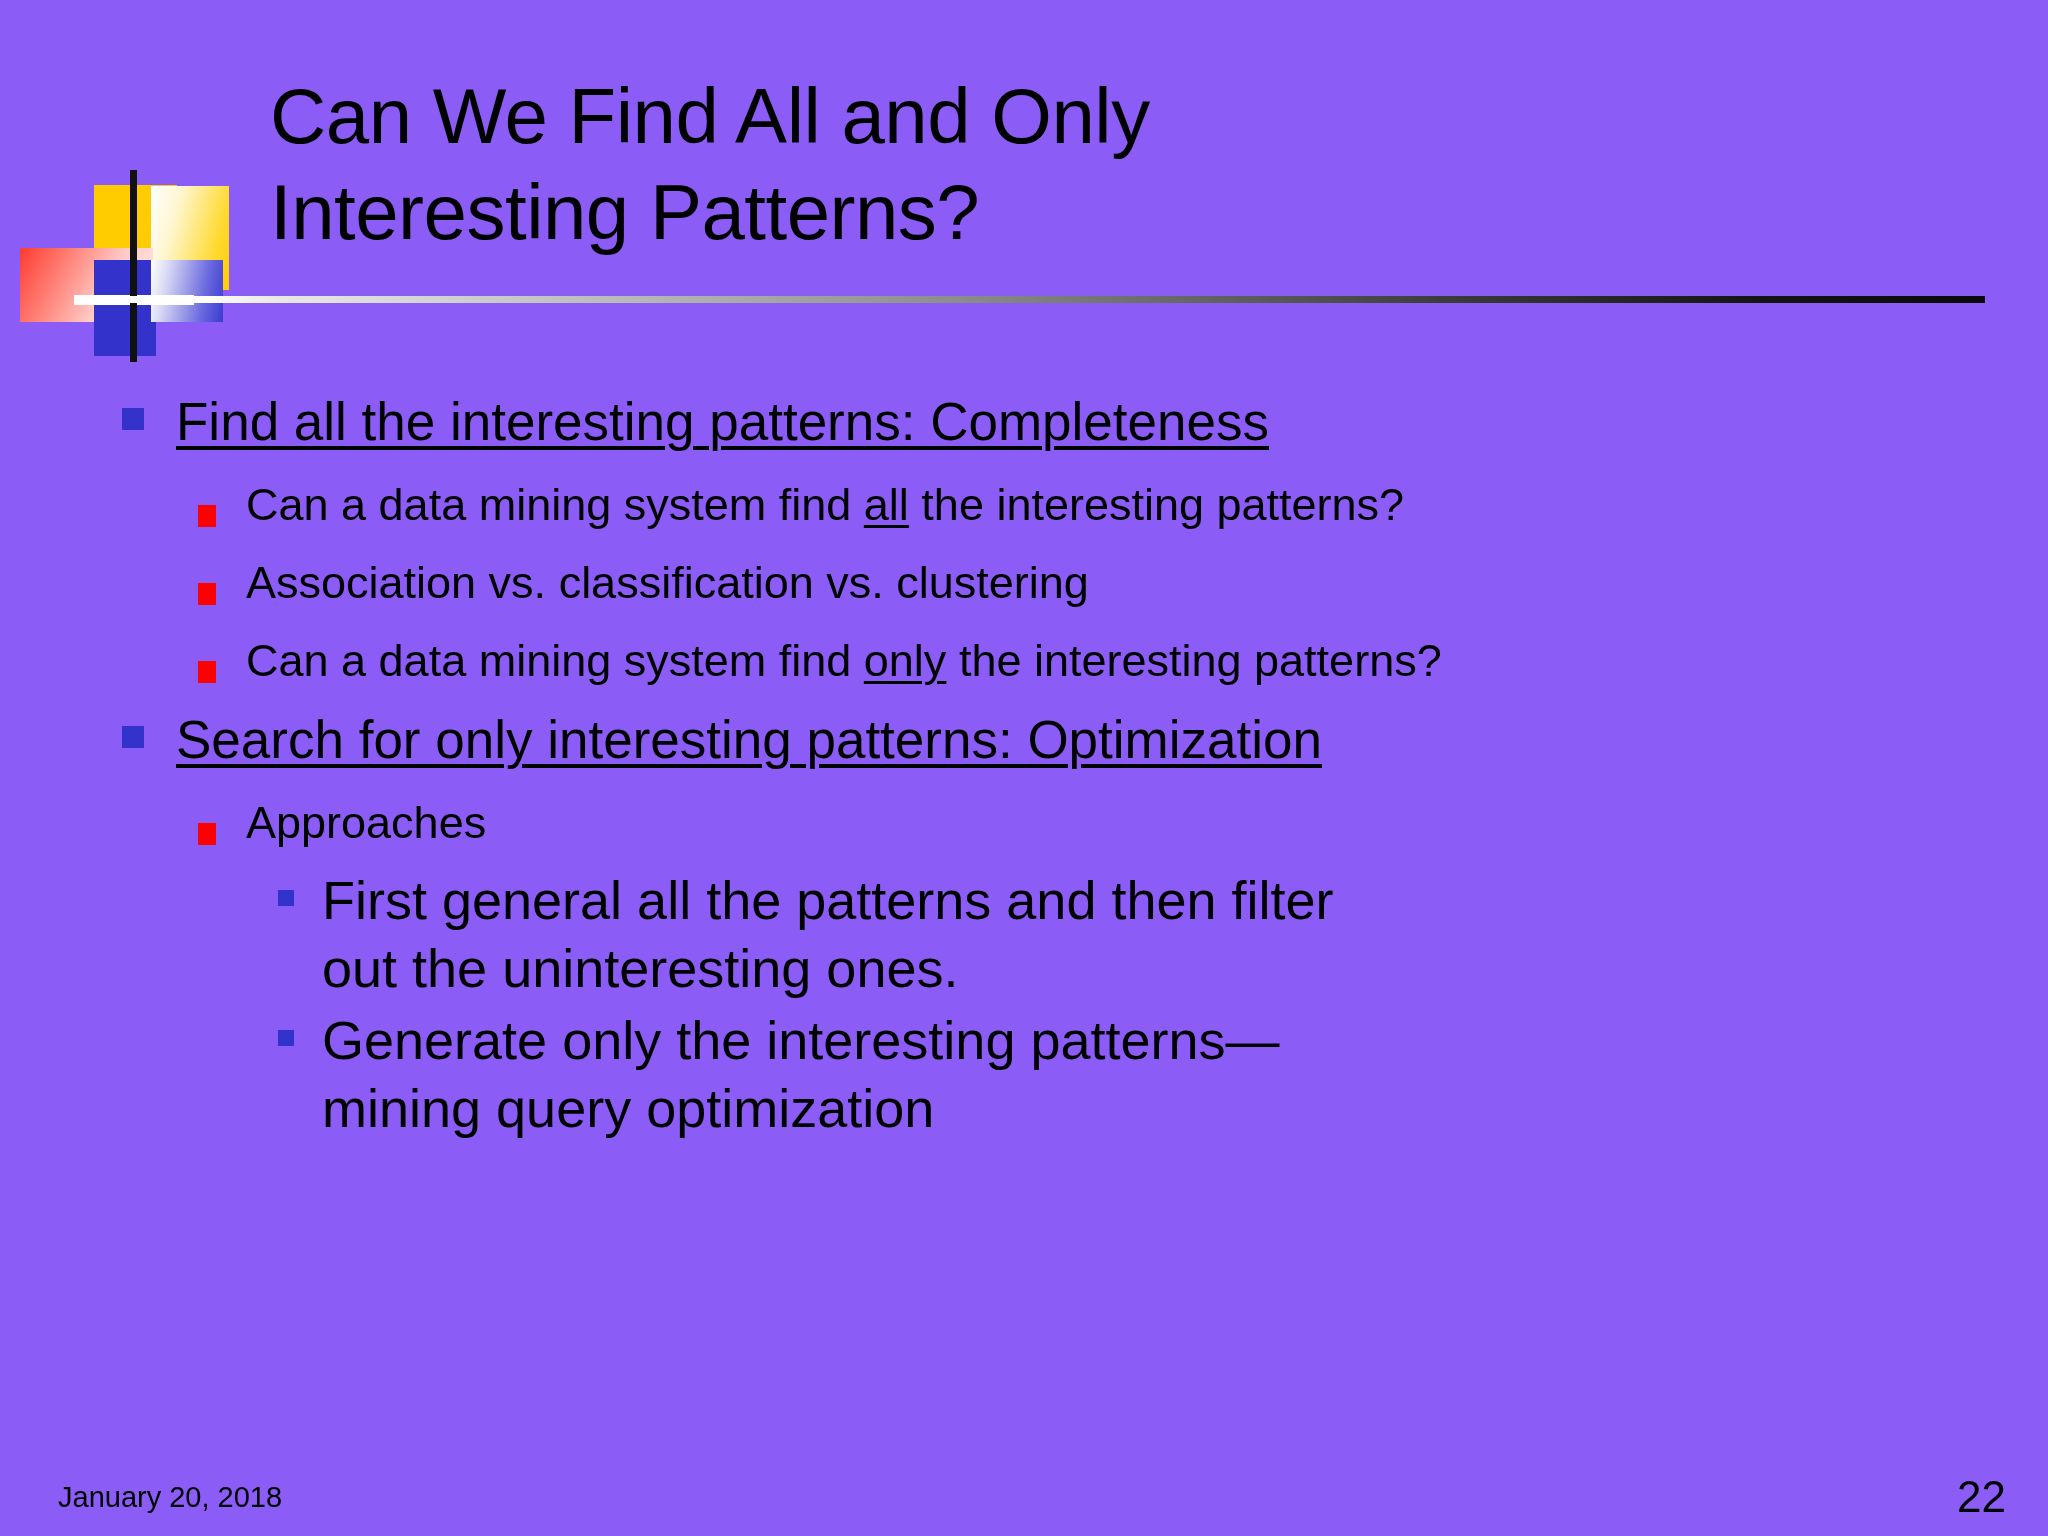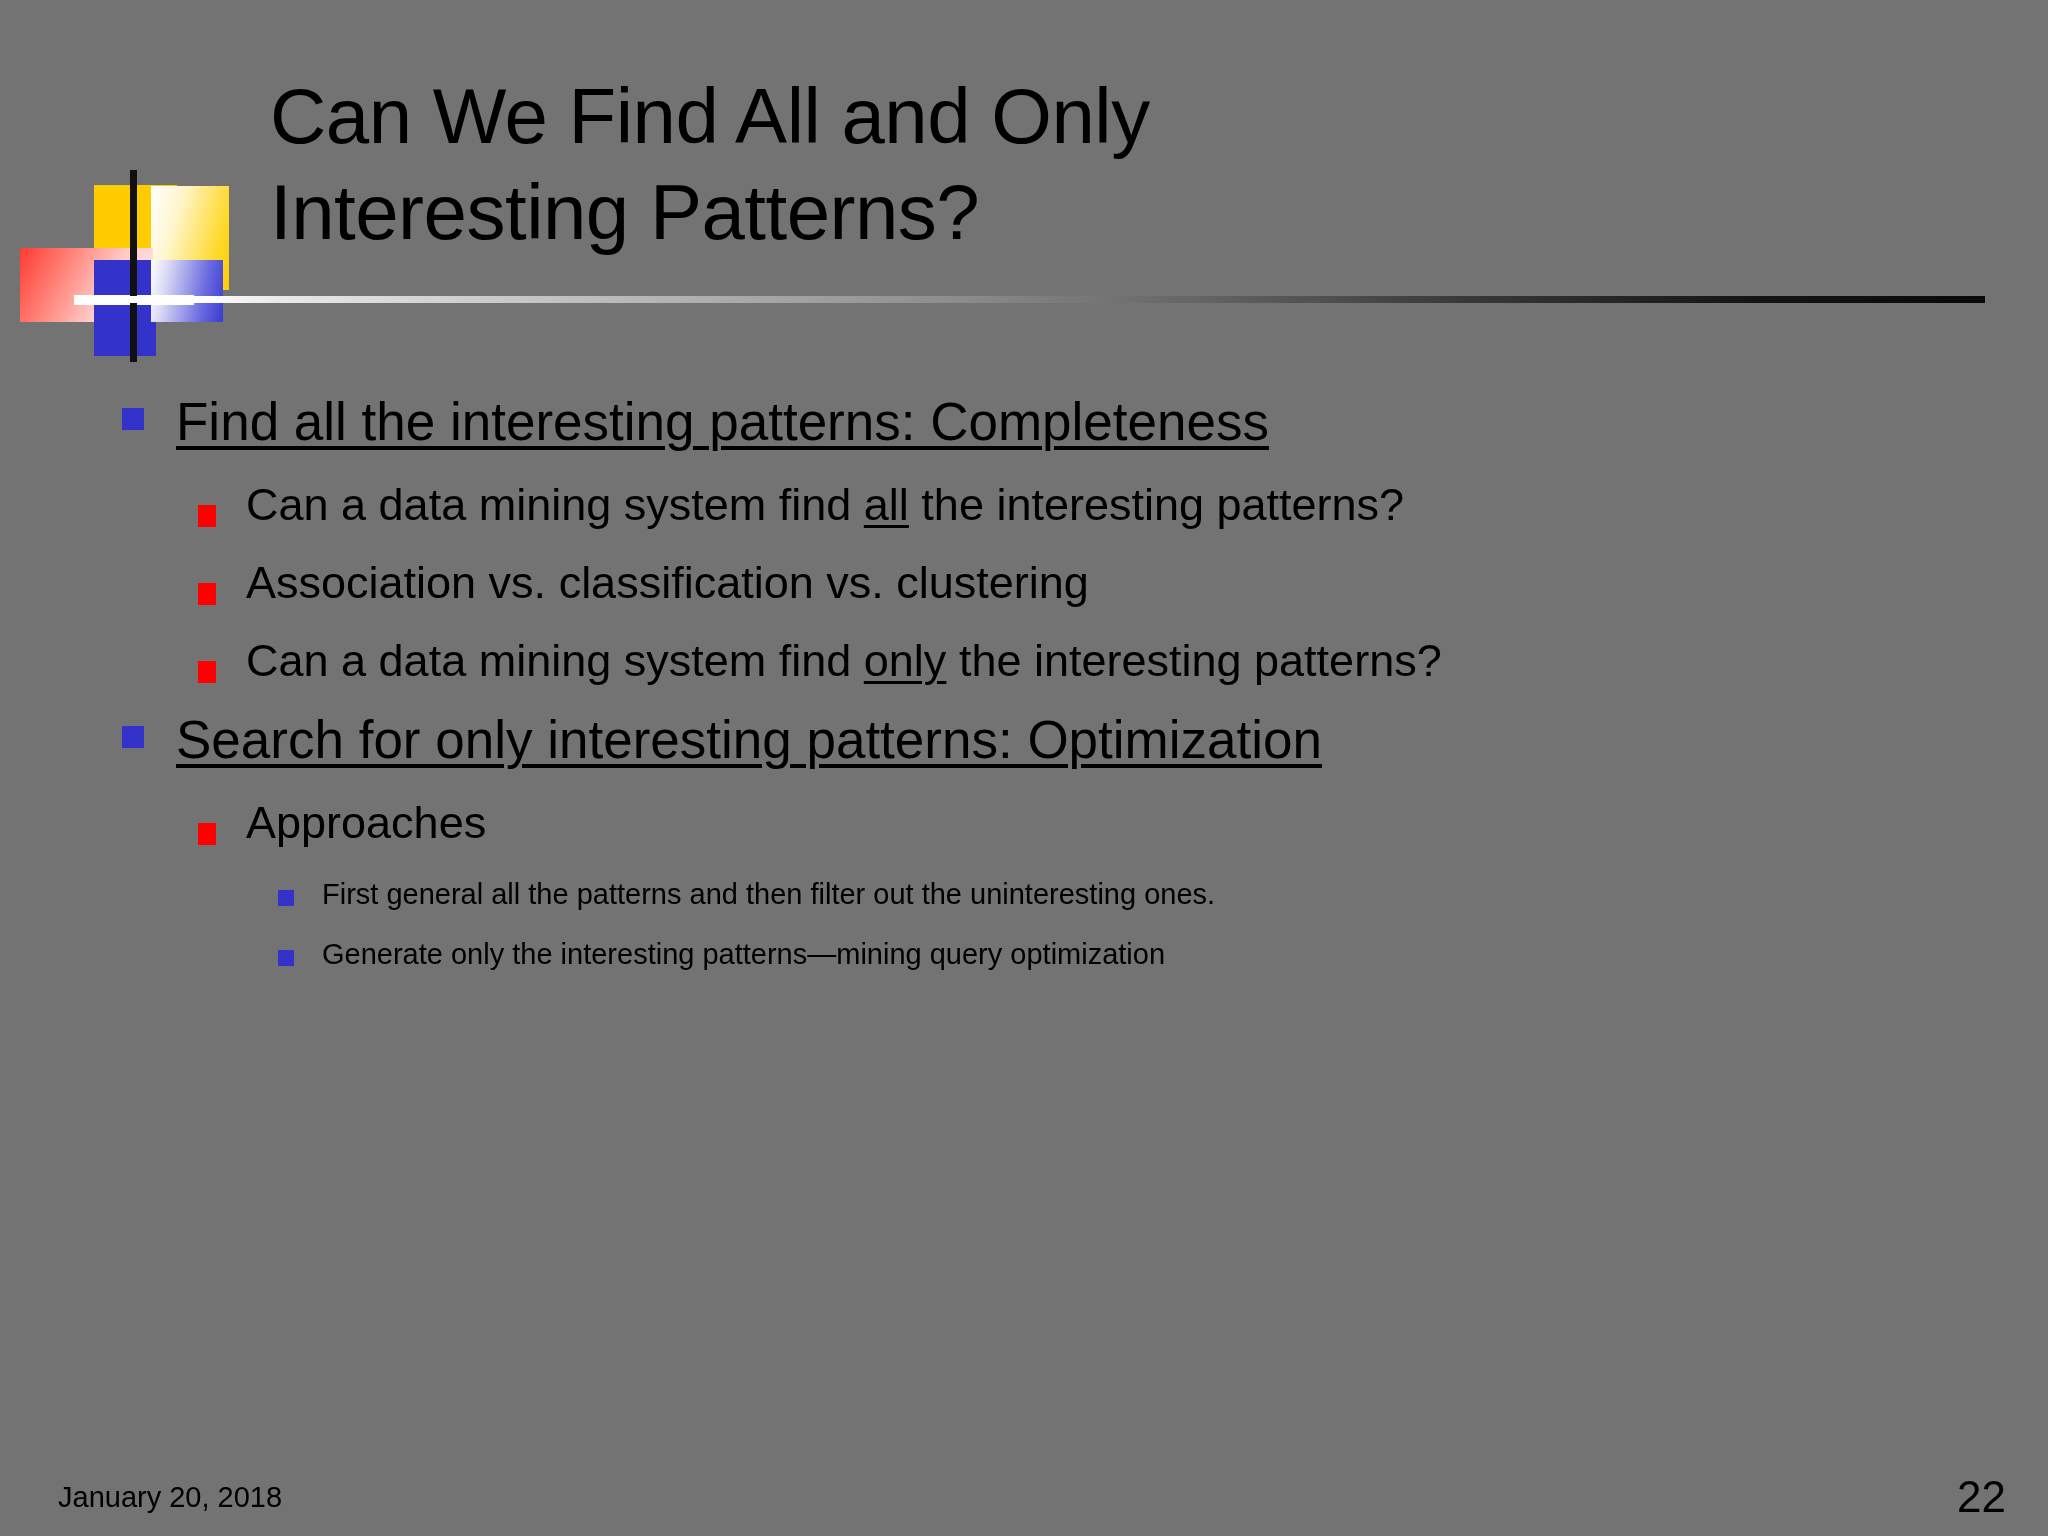--- a/index.html
+++ b/index.html
@@ -13,21 +13,21 @@
     position: relative;
     overflow: hidden;
     font-family: "Liberation Sans", sans-serif;
     color: #000000;
   }
 
   
   .slide {
     position: absolute;
     inset: 0;
-    background: #737373;
+    background: #8b5cf6;
   }
 
   
   .logo {
     position: absolute;
     left: 0px;
     top: 160px;
     width: 300px;
     height: 210px;
   }
@@ -176,22 +176,22 @@
   }
   .lvl3 .bullet {
     width: 16px;
     height: 16px;
     background: #3333CC;
     margin-top: 24px;
     margin-right: 28px;
     flex: 0 0 auto;
   }
   .lvl3 .text {
-    font-size: 29px;
-    line-height: 56px;
+    font-size: 54px;
+    line-height: 68px;
     max-width: 1060px;
   }
 
   .u { text-decoration: underline; text-underline-offset: 5px; text-decoration-thickness: 3px; }
 
   
   .footer-date {
     position: absolute;
     left: 58px;
     bottom: 22px;

